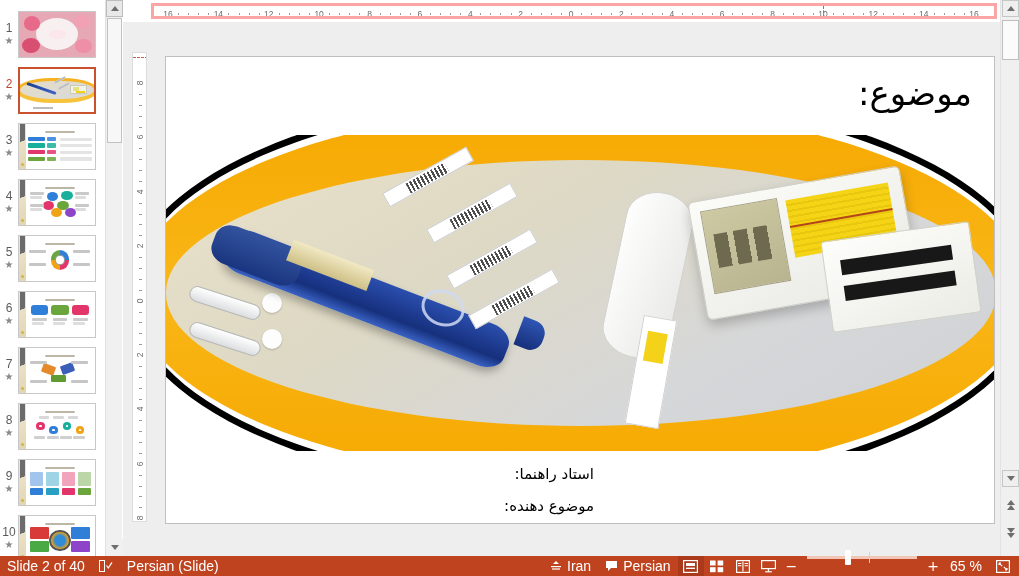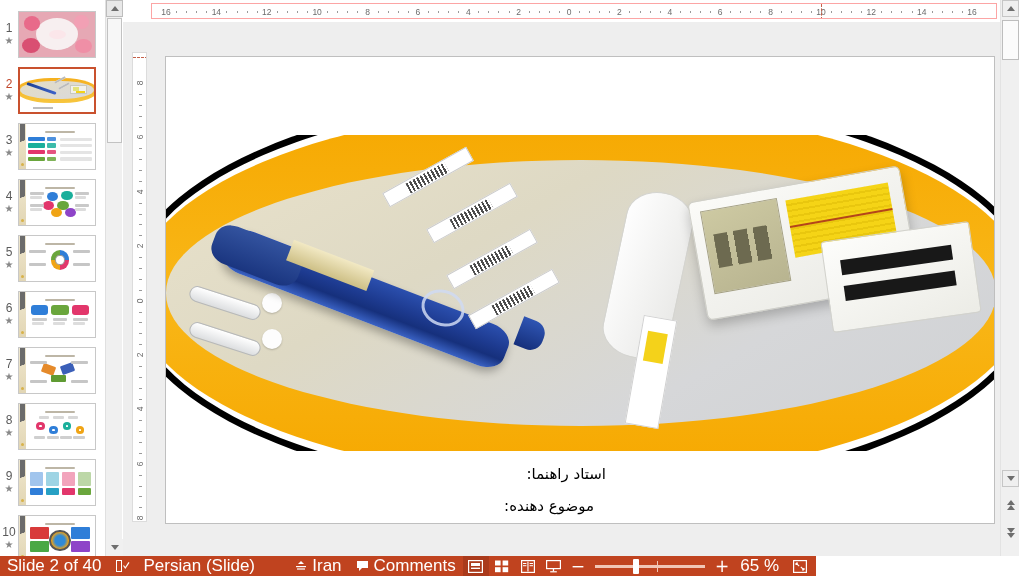--- a/index.html
+++ b/index.html
@@ -94,21 +94,21 @@
   .arrow.down { border-left: 4px solid transparent; border-right: 4px solid transparent;
     border-top: 5px solid #6e6e6e; }
   #thumb-thumb {
     position: absolute; left: 1px; top: 18px; width: 15px; height: 125px;
     background: #f7f7f7; border: 1px solid #c2c2c2;
   }
 
   
   #ruler-h {
     position: absolute; left: 151px; top: 3px; width: 846px; height: 16px;
-    background: #ffffff; border: 1px solid #fca5a5;
+    background: #ffffff; border: 3px solid #fca5a5;
     overflow: hidden;
   }
   #ruler-h .rtick {
     position: absolute; top: 0; height: 16px; font-size: 8.5px; color: #6b6b6b;
     line-height: 16px; text-align: center; transform: translateX(-50%);
   }
   #ruler-h .minor {
     position: absolute; top: 7px; width: 1px; height: 2px; background: #9a9a9a;
   }
   #ruler-h .guide {
@@ -254,44 +254,44 @@
     background: #ffffff; border: 1px solid #d0d0d0; transform: rotate(10deg);
   }
   #photo .sensor-strip u {
     position: absolute; left: 6px; top: 14px; width: 20px; height: 30px;
     background: #f4d21a; display: block; text-decoration: none;
   }
   #slide .sub-line {
     position: absolute; direction: rtl; font-size: 15px; color: #000;
     font-family: "DejaVu Sans", sans-serif; white-space: nowrap;
   }
-  #sub1 { right: 388px; top: 408px; }
+  #sub1 { right: 400px; top: 408px; }
   #sub2 { right: 400px; top: 440px; }
 
   
   #vscroll {
     position: absolute; left: 1000px; top: 0; width: 19px; height: 556px;
     background: #f0f0f0; border-left: 1px solid #e3e3e3;
   }
   #vscroll .vbtn {
     position: absolute; left: 1px; width: 17px; height: 17px;
     display: flex; align-items: center; justify-content: center;
     background: #efefef; border: 1px solid #c6c6c6;
   }
   #vthumb {
     position: absolute; left: 1px; top: 20px; width: 17px; height: 40px;
     background: #fbfbfb; border: 1px solid #bdbdbd;
   }
   .dbl { display: flex; flex-direction: column; line-height: 4px; }
 
   
   #status {
-    position: absolute; left: 0; top: 556px; width: 816px; height: 20px;
-    background: #c0431f; color: #ffffff; font-size: 17px;
-    display: flex; align-items: center;
+    position: absolute; left: 0; top: 556px; width: 1019px; height: 20px;
+    background: #c0431f; color: #ffffff; font-size: 14px;
+    display: flex; align-items: flex-start;
   }
   #status .sb-item { display: flex; align-items: center; height: 20px; padding: 0 7px; gap: 5px; }
   #status .sb-item.active { background: #aa3a1b; }
   .gl { font-family: "DejaVu Sans", sans-serif; line-height: 1; }
   .spacer { flex: 1; }
   #zoomtrack {
     position: relative; width: 110px; height: 3px; background: #f1c6b6; margin: 0 6px;
   }
   #zoomthumb {
     position: absolute; left: 38px; top: -6px; width: 6px; height: 15px;
@@ -535,20 +535,21 @@
     </div>
     <div id="thumb-thumb"></div>
     <div class="sb-btn bot">
       <div class="arrow down"></div>
     </div>
   </div>
 
   <div id="canvas-area">
     <div id="slide">
 
+      <div id="slide-title">موضوع:</div>
 
       <div id="photo">
         <div class="blk-ell"></div>
         <div class="org-ell"></div>
         <div class="inner-ell"></div>
 
         <div class="amp" style="left:22px; top:160px;"></div>
         <div class="amp-cap" style="left:96px; top:158px;"></div>
         <div class="amp" style="left:22px; top:196px;"></div>
         <div class="amp-cap" style="left:96px; top:194px;"></div>
@@ -768,21 +769,21 @@
         <path d="M6 1 L9 4 H3 Z" fill="#fff"></path>
         <rect x="1" y="6" width="10" height="1.2" fill="#fff"></rect>
         <rect x="2" y="8.4" width="8" height="1.2" fill="#fff"></rect>
       </svg>
       <span>Iran</span>
     </div>
     <div class="sb-item">
       <svg class="icon-svg" width="13" height="12" viewBox="0 0 13 12">
         <path d="M1 1 H12 V8 H6 L3 11 V8 H1 Z" fill="#fff"></path>
       </svg>
-      <span>Comments</span>
+      <span>Persian</span>
     </div>
 
     <div class="viewbtn active sb-item" style="padding:0;">
       <svg class="icon-svg" width="15" height="13" viewBox="0 0 15 13">
         <rect x="0.6" y="0.6" width="13.8" height="11.8" fill="none" stroke="#fff" stroke-width="1.2"></rect>
         <rect x="3" y="3" width="9" height="3" fill="#fff"></rect>
         <rect x="3" y="7.6" width="9" height="1.4" fill="#fff"></rect>
       </svg>
     </div>
     <div class="viewbtn">

